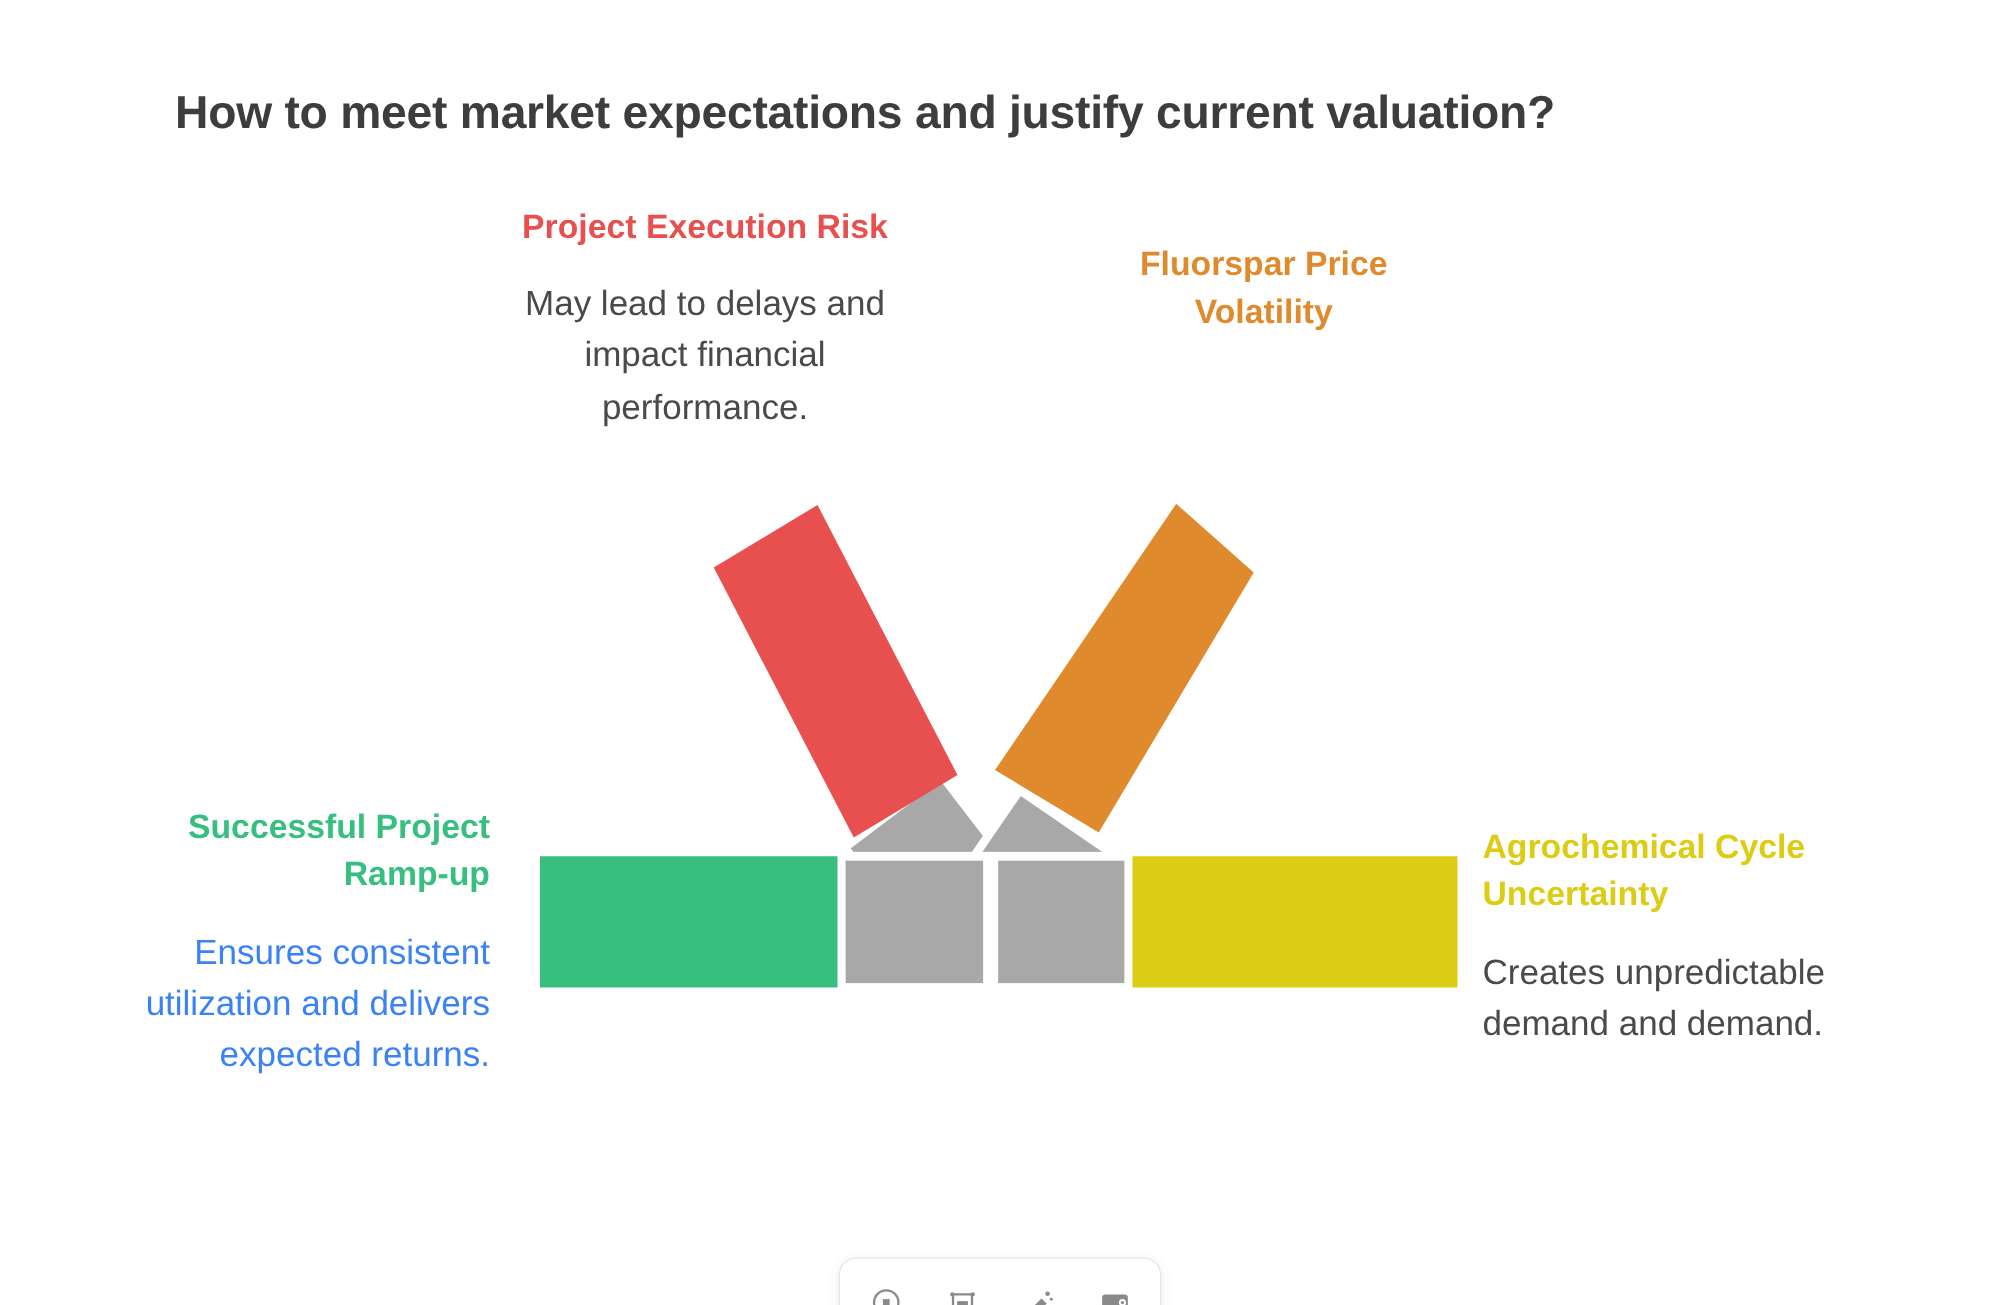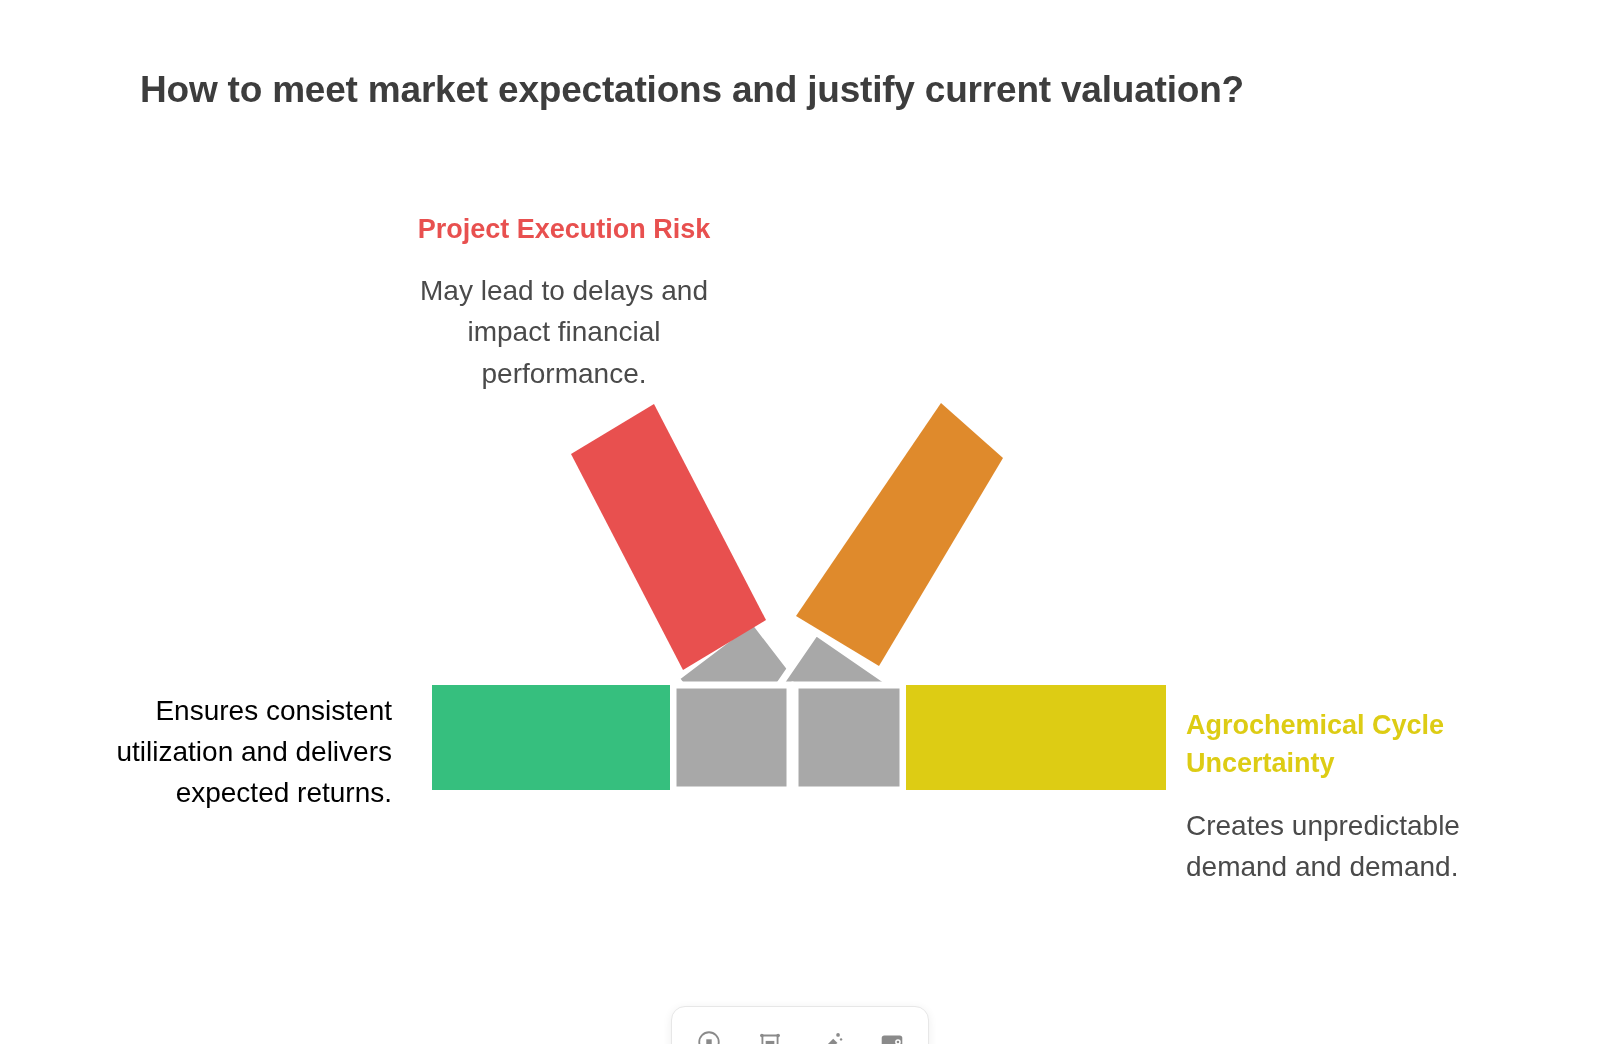--- a/index.html
+++ b/index.html
@@ -41,21 +41,20 @@
   }
   .diagram svg {
     display: block;
     width: 1600px;
     height: 1044px;
   }
 
   
   .callout {
     position: absolute;
-    margin-top: 48px;
   }
   .callout .c-title {
     font-size: 27px;
     font-weight: bold;
     line-height: 1.42;
     margin: 0 0 22px 0;
   }
   .callout .c-desc {
     font-size: 28px;
     color: #4a4a4a;
@@ -83,21 +82,21 @@
   .callout-orange .c-title { color: #e08a2e; }
 
   
   .callout-green {
     left: 80px;
     top: 642px;
     width: 312px;
     text-align: right;
   }
   .callout-green .c-title { color: #36bf7e; }
-  .callout-green .c-desc { color: #000000; }
+  .callout-green .c-desc { color: #3b82f6; }
 
   
   .callout-yellow {
     left: 1186px;
     top: 658px;
     width: 330px;
     text-align: left;
   }
   .callout-yellow .c-title { color: #ddcc14; }
 
@@ -162,23 +161,25 @@
 
   </svg>
 </div>
 
 <div class="callout callout-red">
   <p class="c-title">Project Execution Risk</p>
   <p class="c-desc">May lead to delays and impact financial performance.</p>
 </div>
 
 <div class="callout callout-orange">
+  <p class="c-title">Fluorspar Price Volatility</p>
 </div>
 
 <div class="callout callout-green">
+  <p class="c-title">Successful Project Ramp-up</p>
   <p class="c-desc">Ensures consistent utilization and delivers expected returns.</p>
 </div>
 
 <div class="callout callout-yellow">
   <p class="c-title">Agrochemical Cycle Uncertainty</p>
   <p class="c-desc">Creates unpredictable demand and demand.</p>
 </div>
 
 <div class="toolbar">
 

